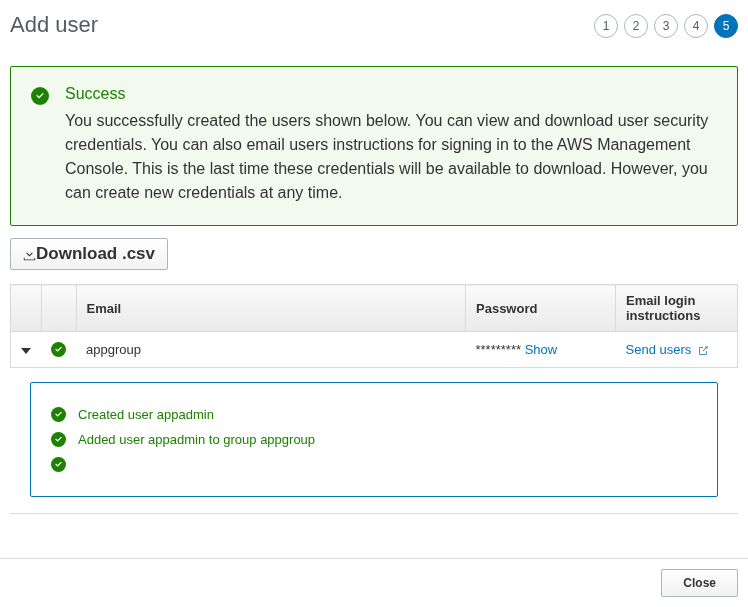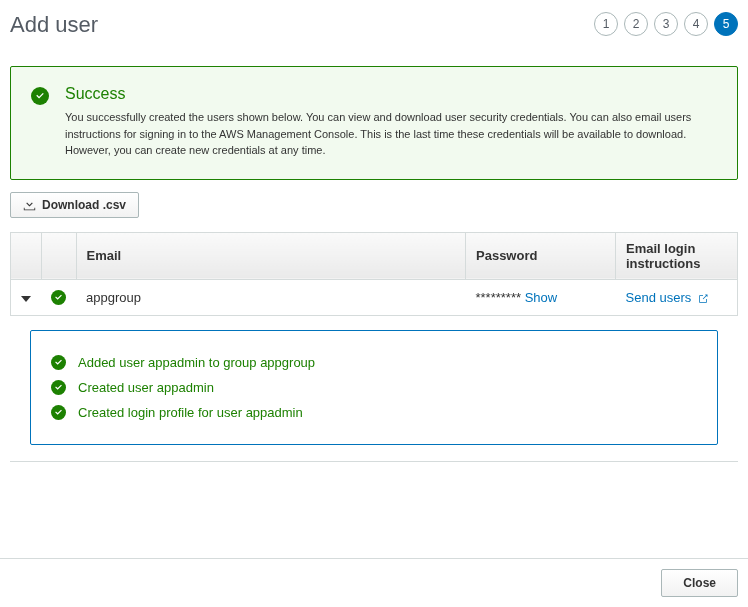--- a/index.html
+++ b/index.html
@@ -12,21 +12,21 @@
       font-size: 13px;
       color: #333;
       background: #fff;
       width: 748px;
       height: 607px;
       position: relative;
     }
     .header {
       display: flex;
       justify-content: space-between;
-      align-items: flex-start;
+      align-items: flex-end;
       padding: 12px 10px 20px 10px;
     }
     .page-title {
       font-size: 22px;
       font-weight: 400;
       color: #545b64;
     }
     .steps {
       display: flex;
       gap: 6px;
@@ -78,41 +78,41 @@
     }
     .alert-body {
       flex: 1;
     }
     .alert-title {
       color: #1d8102;
       font-size: 16px;
       margin-bottom: 6px;
     }
     .alert-text {
-      font-size: 11px;
+      font-size: 16px;
       color: #333;
       line-height: 1.5;
       margin-bottom: 12px;
     }
     .alert-text:last-child {
       margin-bottom: 0;
     }
     .link {
       color: #0073bb;
       text-decoration: none;
     }
     .download-btn {
       margin-top: 12px;
       display: inline-flex;
-      gap: 6px;
+      align-items: center;
       padding: 5px 12px;
       border: 1px solid #aab7b8;
       background: linear-gradient(to bottom, #fff, #f2f2f2);
       border-radius: 2px;
-      font-size: 12px;
+      font-size: 17px;
       cursor: pointer;
       color: #333;
       font-weight: bold;
     }
     .download-btn svg {
       width: 13px;
       height: 13px;
       fill: #333;
     }
     .table {
@@ -305,37 +305,36 @@
       </tbody>
     </table>
 
     <div class="detail-panel">
       <div class="detail-row">
         <span class="small-success-icon">
           <svg viewBox="0 0 16 16">
               <path d="M6.5 12L2 7.5l1.5-1.5L6.5 9 12.5 3 14 4.5z"></path>
             </svg>
         </span>
+        <span class="detail-text">Created user appadmin</span>
+      </div>
+      <div class="detail-row">
+        <span class="small-success-icon">
+          <svg viewBox="0 0 16 16">
+              <path d="M6.5 12L2 7.5l1.5-1.5L6.5 9 12.5 3 14 4.5z"></path>
+            </svg>
+        </span>
         <span class="detail-text">Added user appadmin to group appgroup</span>
       </div>
       <div class="detail-row">
         <span class="small-success-icon">
           <svg viewBox="0 0 16 16">
               <path d="M6.5 12L2 7.5l1.5-1.5L6.5 9 12.5 3 14 4.5z"></path>
             </svg>
         </span>
-        <span class="detail-text">Created user appadmin</span>
-      </div>
-      <div class="detail-row">
-        <span class="small-success-icon">
-          <svg viewBox="0 0 16 16">
-              <path d="M6.5 12L2 7.5l1.5-1.5L6.5 9 12.5 3 14 4.5z"></path>
-            </svg>
-        </span>
-        <span class="detail-text">Created login profile for user appadmin</span>
       </div>
     </div>
   </div>
 </div>
 
 <div class="footer">
   <button class="close-btn">Close</button>
 </div>
 
 </body></html>

